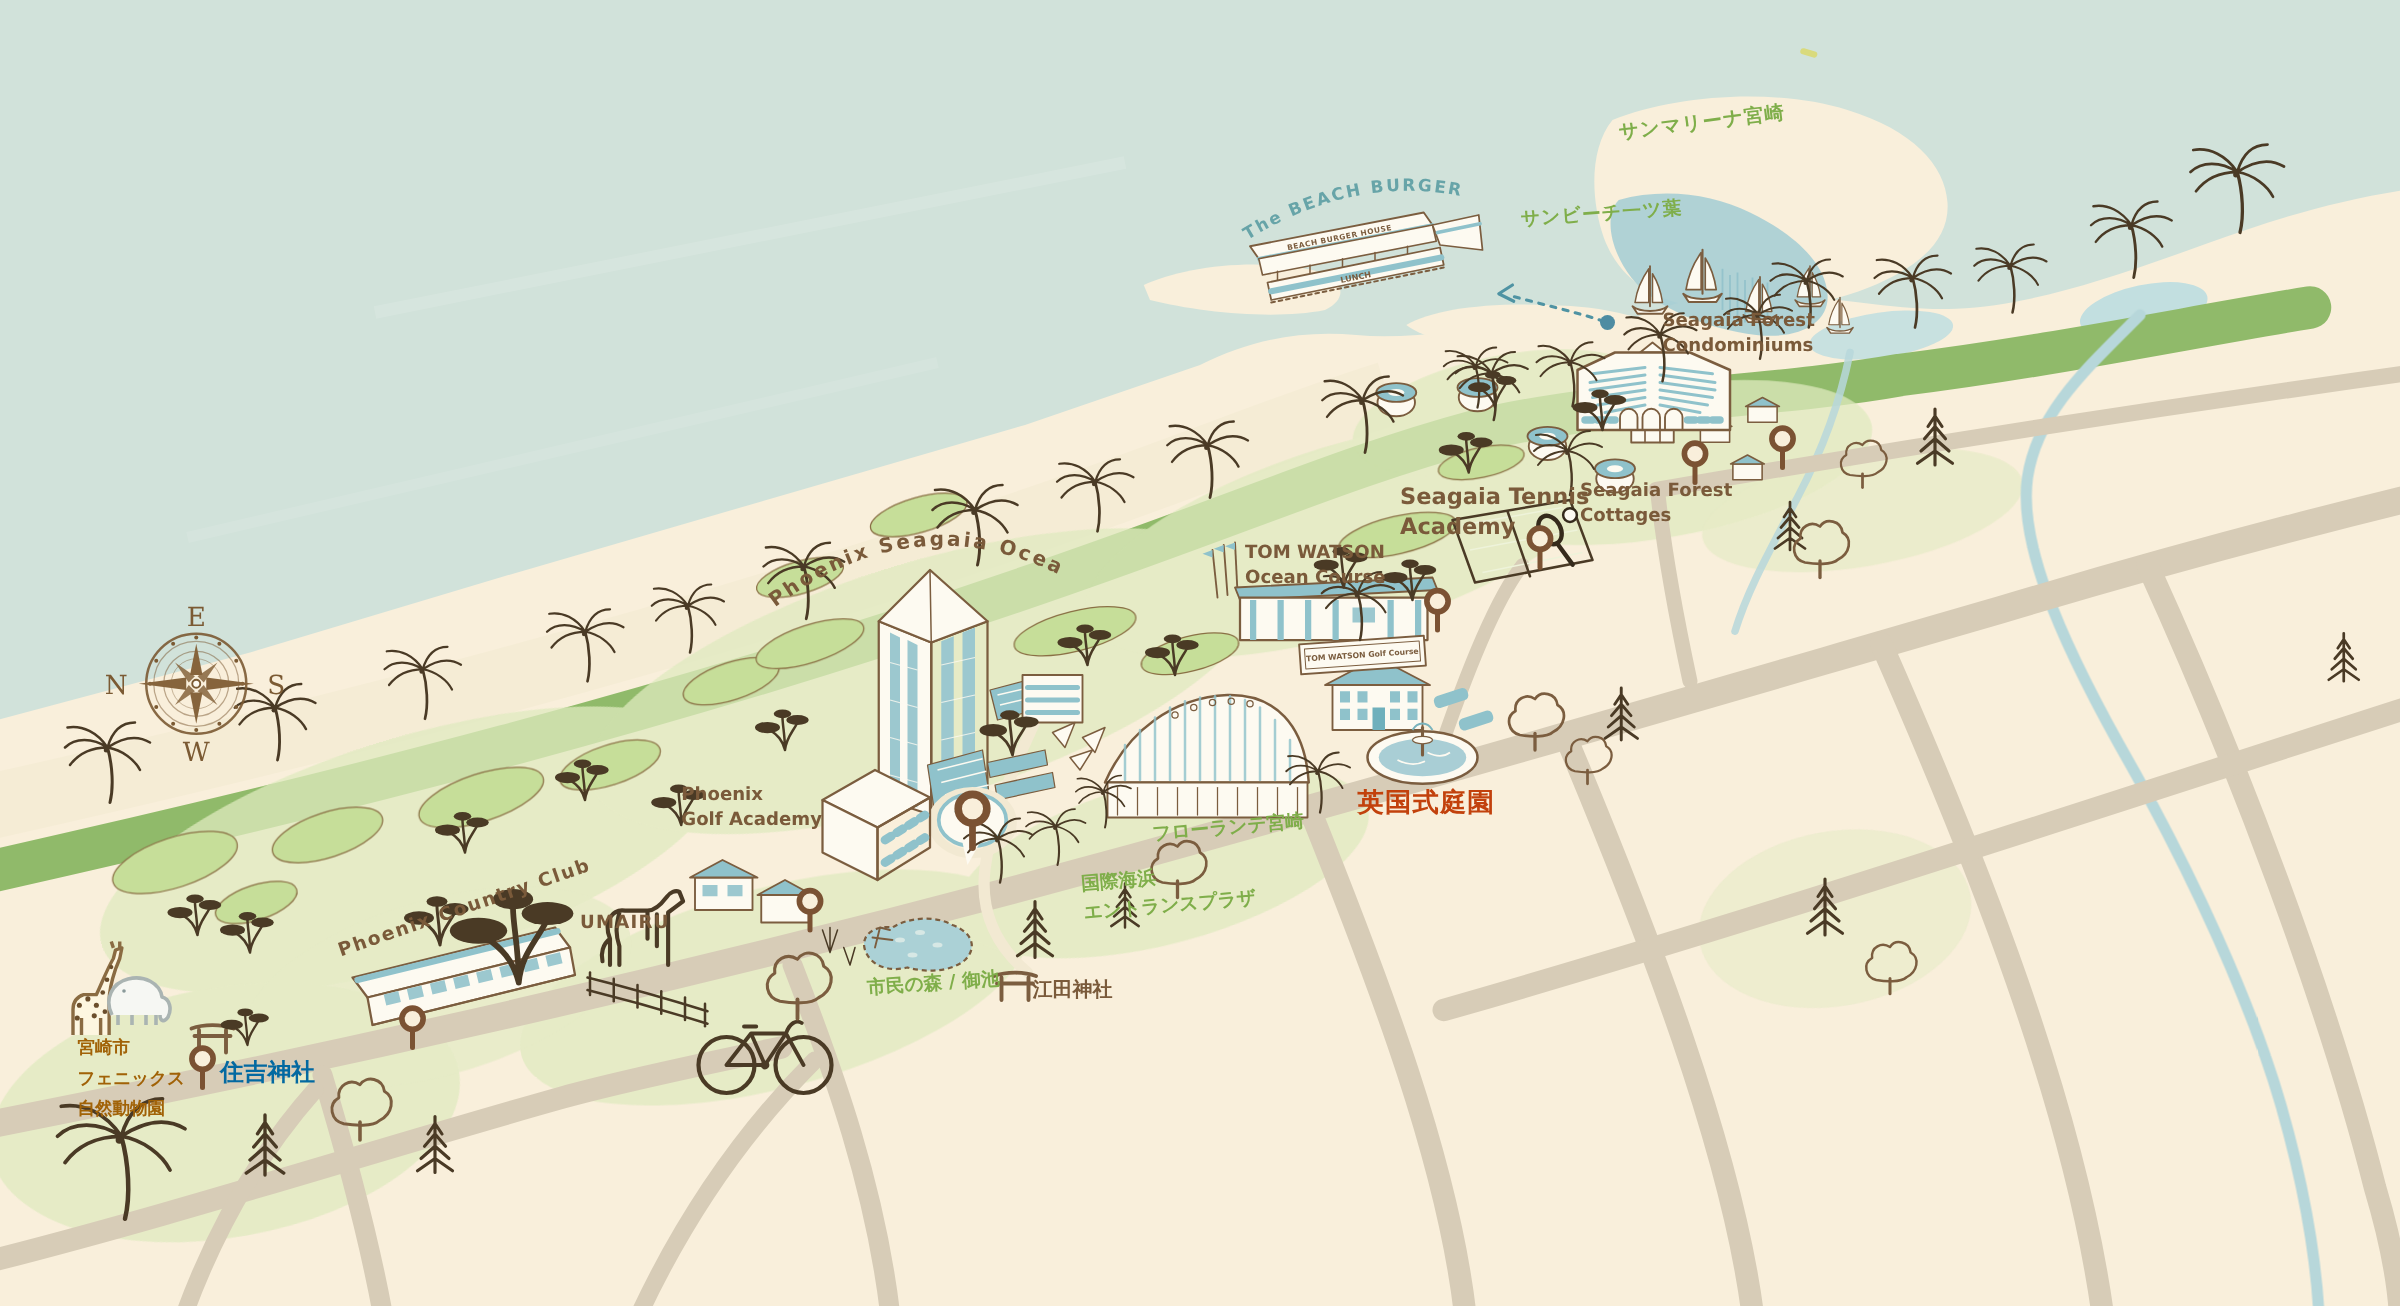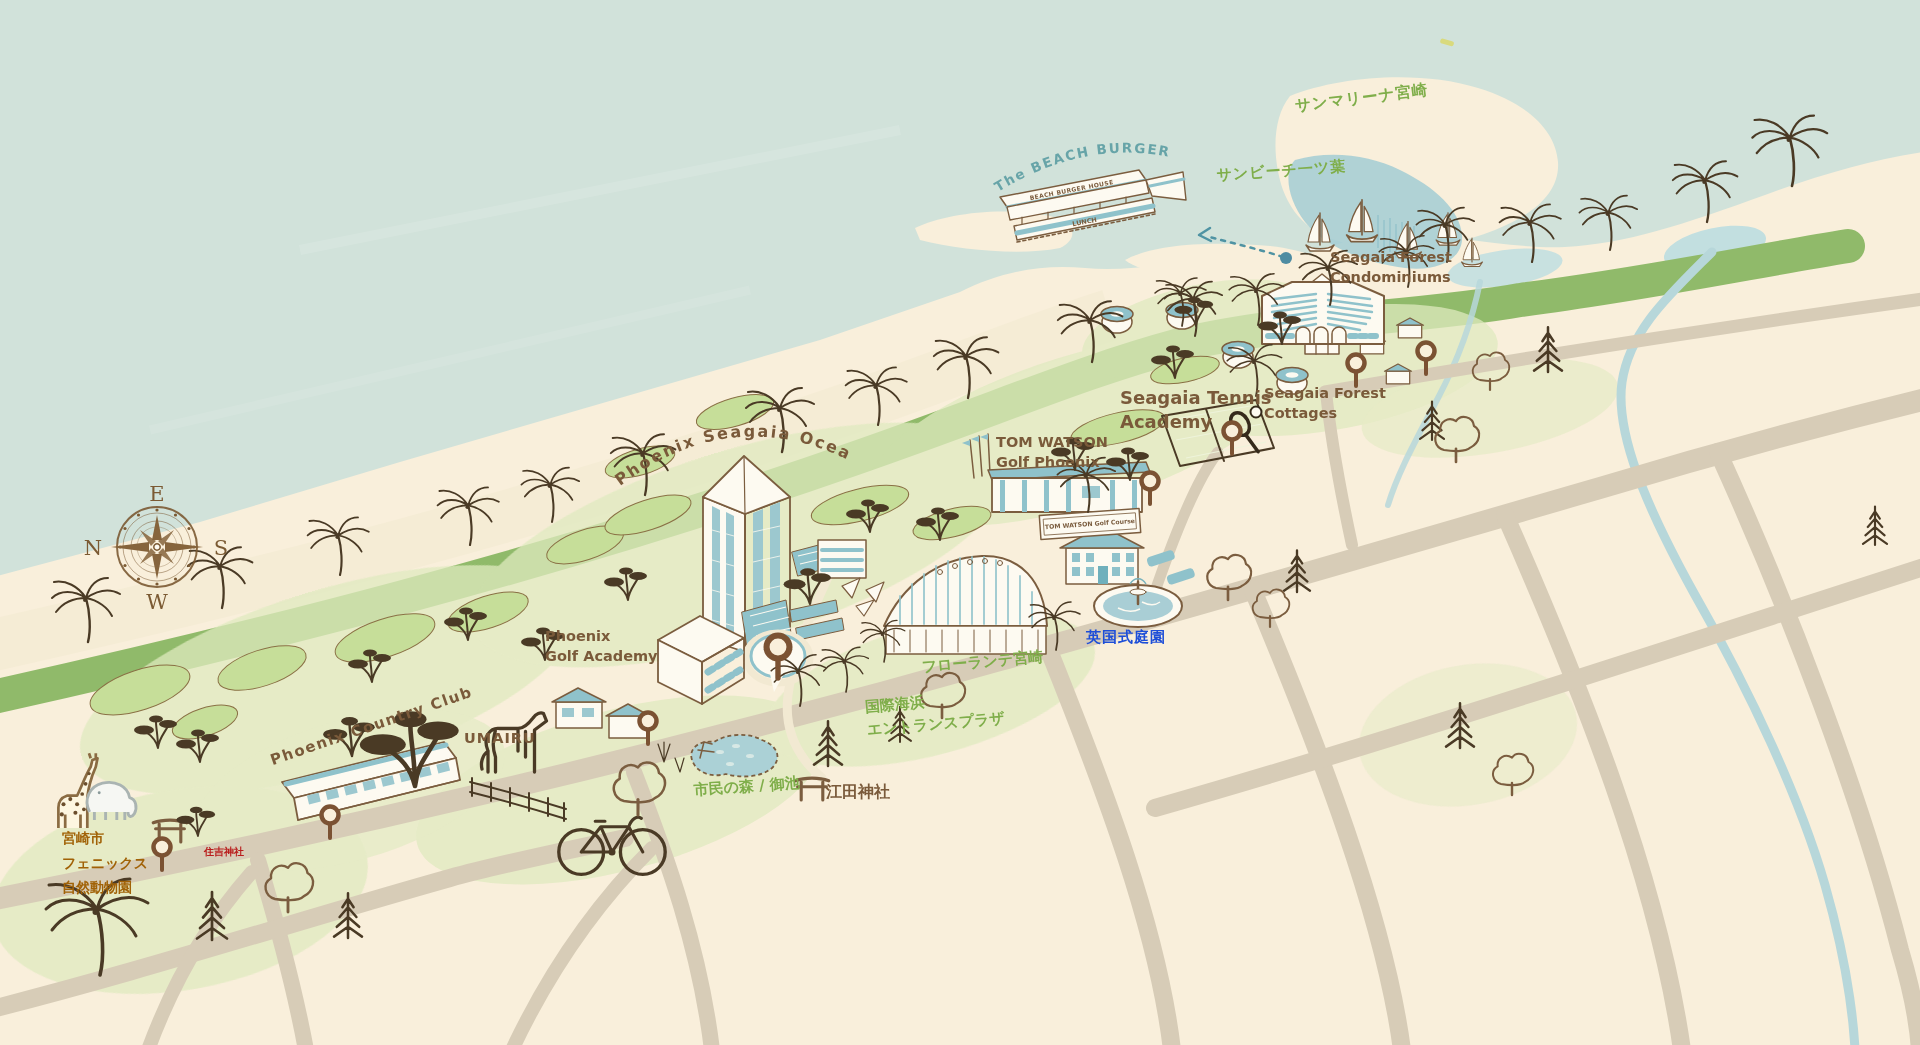--- a/index.html
+++ b/index.html
@@ -601,29 +601,29 @@
 <div id="labels-layer">
       <div class="map-label" style="left: 1294px; top: 96px; color: rgb(127, 174, 74); font-size: 15.5px; transform: rotate(-7deg); letter-spacing: 1px;">サンマリーナ宮崎</div>
       <div class="map-label" style="left: 1216px; top: 166px; color: rgb(127, 174, 74); font-size: 15px; transform: rotate(-4deg); letter-spacing: 1px;">サンビーチ一ツ葉</div>
       <div class="map-label" style="left: 1330px; top: 248px; color: rgb(122, 90, 58); font-size: 14.5px; line-height: 1.35;">Seagaia Forest
 Condominiums</div>
       <div class="map-label" style="left: 1120px; top: 386px; color: rgb(122, 90, 58); font-size: 18px; line-height: 1.35;">Seagaia Tennis
 Academy</div>
       <div class="map-label" style="left: 1264px; top: 384px; color: rgb(122, 90, 58); font-size: 14.5px; line-height: 1.35;">Seagaia Forest
 Cottages</div>
       <div class="map-label" style="left: 996px; top: 433px; color: rgb(122, 90, 58); font-size: 14.5px; line-height: 1.35;">TOM WATSON
-Golf Phoenix</div>
+Ocean Course</div>
       <div class="map-label" style="left: 545px; top: 616px; color: rgb(122, 90, 58); font-size: 14.5px; line-height: 1.35; margin-top: 11px;">Phoenix
 Golf Academy</div>
       <div class="map-label" style="left: 464px; top: 718px; color: rgb(122, 90, 58); font-size: 14.5px; letter-spacing: 1px; margin-top: 12px;">UMAIRU</div>
       <div class="map-label" style="left: 268px; top: 752px; color: rgb(122, 90, 58); font-size: 15px; transform: rotate(-19deg); letter-spacing: 1.5px;">Phoenix Country Club</div>
       <div class="map-label" style="left: 62px; top: 826px; color: #a16207; font-size: 14px; line-height: 1.75;">宮崎市
 フェニックス
 自然動物園</div>
-      <div class="map-label" style="left: 204px; top: 845px; color: #b91c1c; font-size: 10px;">住吉神社</div>
+      <div class="map-label" style="left: 176px; top: 845px; color: #0369a1; font-size: 19px;">住吉神社</div>
       <div class="map-label" style="left: 693px; top: 781px; color: rgb(127, 174, 74); font-size: 15px; transform: rotate(-4deg);">市民の森 / 御池</div>
       <div class="map-label" style="left: 826px; top: 782px; color: rgb(122, 90, 58); font-size: 16px;">江田神社</div>
       <div class="map-label" style="left: 921px; top: 658px; color: rgb(127, 174, 74); font-size: 15px; transform: rotate(-5deg);">フローランテ宮崎</div>
-      <div class="map-label" style="left: 1086px; top: 628px; color: #1d4ed8; font-size: 15px; letter-spacing: 1px;">英国式庭園</div>
+      <div class="map-label" style="left: 1086px; top: 628px; color: #c2410c; font-size: 21px; letter-spacing: 1px;">英国式庭園</div>
       <div class="map-label" style="left: 864px; top: 696px; color: rgb(127, 174, 74); font-size: 15px; transform: rotate(-5deg); line-height: 1.5;">国際海浜
 エントランスプラザ</div>
     </div>
 </div>
 
 </body></html>

